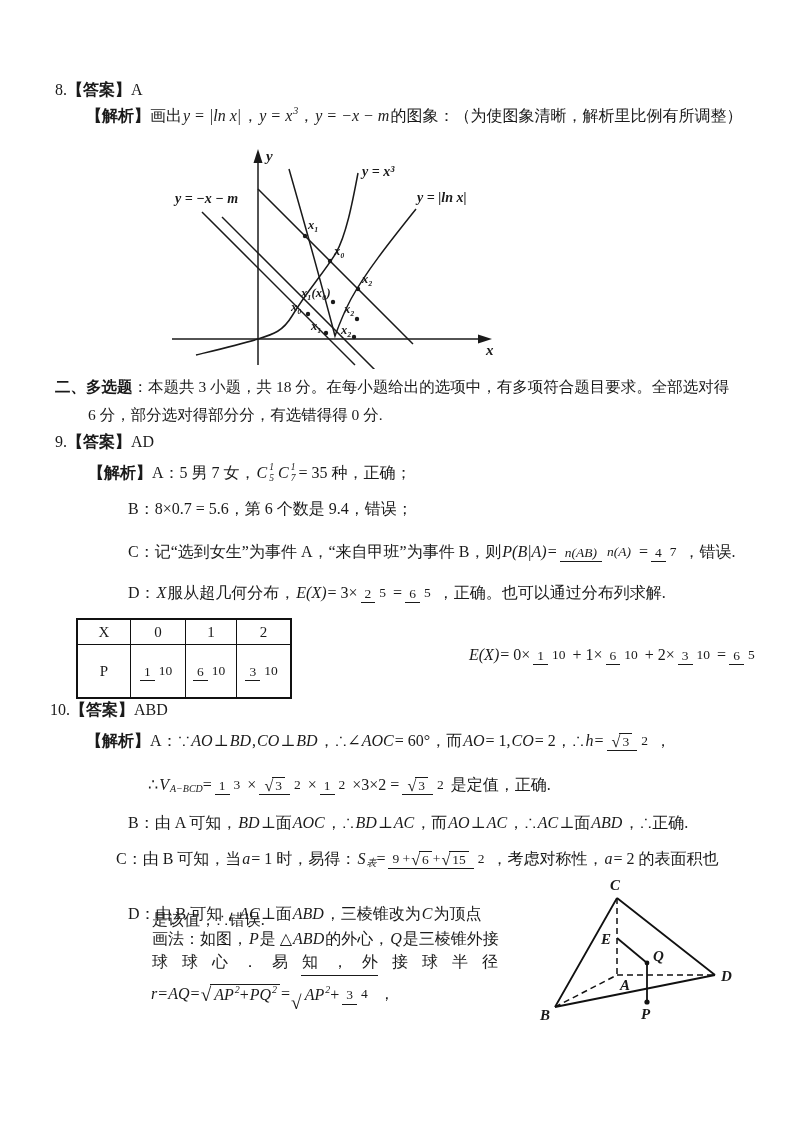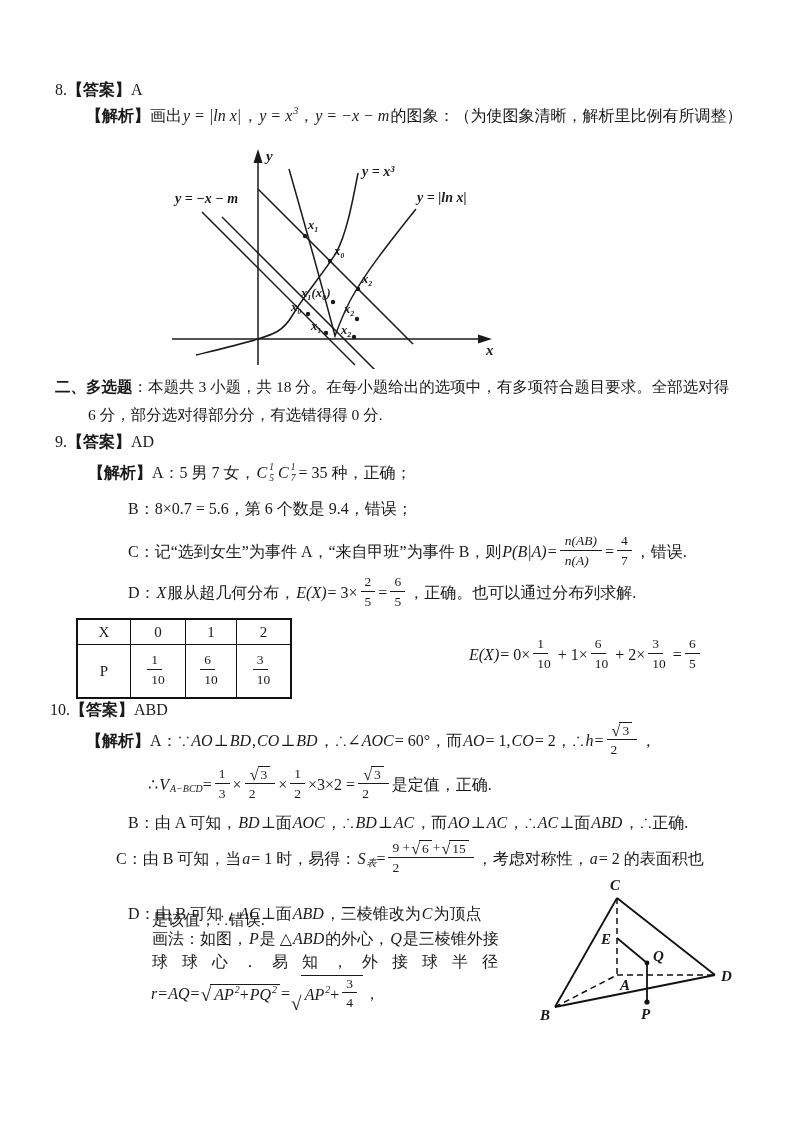--- a/index.html
+++ b/index.html
@@ -5,21 +5,21 @@
   html,body{margin:0;padding:0;background:#ffffff;}
   .page{position:relative;width:800px;height:1132px;background:#ffffff;overflow:hidden;
         font-family:"Liberation Serif","DejaVu Serif",serif;color:#1a1a1a;}
   .line{position:absolute;display:flex;align-items:center;white-space:nowrap;
         font-size:16px;line-height:1.2;}
   .line .txt{display:inline-block;}
   .b{font-weight:bold;}
   .math{font-style:italic;padding:0 1px;}
   .wide{letter-spacing:5px;}
   .sz15{font-size:15.5px;}
-  .frac{display:inline-flex;flex-direction:column;align-items:flex-start;margin:0 3px;
+  .frac{display:inline-flex;flex-direction:row;align-items:flex-end;margin:8px 3px;
         font-size:13.5px;line-height:1.2;vertical-align:middle;}
   .fn{display:inline-flex;align-items:center;justify-content:center;padding:0 4px;
       border-bottom:1.4px solid #1a1a1a;}
   .fd{display:inline-flex;align-items:center;justify-content:center;padding:2px 4px;}
   .sqrt{display:inline-flex;align-items:flex-end;margin:0 1px;}
   .rad{font-style:normal;font-size:1.2em;line-height:0.95;margin-right:-1px;}
   .rc{border-top:1.4px solid #1a1a1a;padding:0 3px;display:inline-flex;align-items:center;}
   .sup{font-size:10px;position:relative;top:-5px;font-style:italic;line-height:0;}
   .sub{font-size:10px;position:relative;top:4px;font-style:italic;line-height:0;}
   .ssw{display:inline-flex;align-items:center;}

